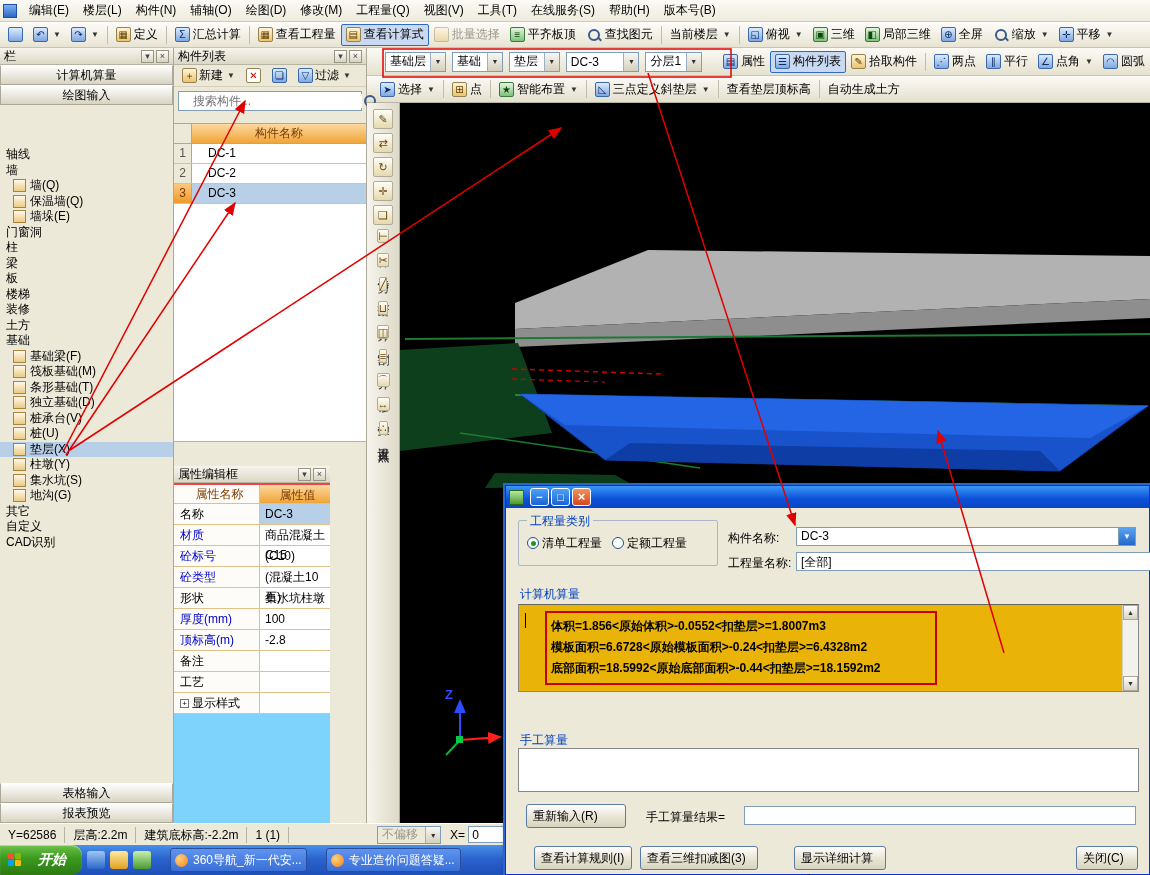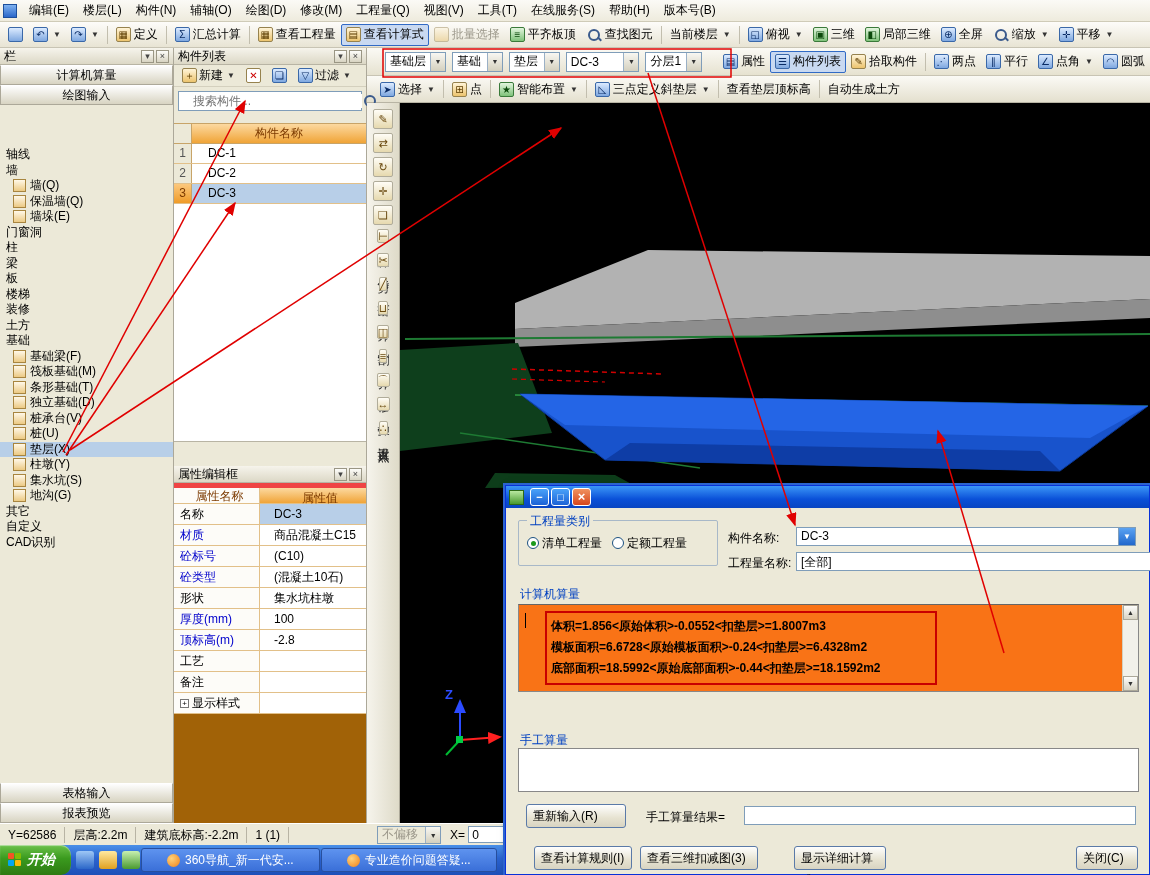--- a/index.html
+++ b/index.html
@@ -52,63 +52,63 @@
 .ohdr{background:linear-gradient(#fcd9a0,#f0a festa)}
 .ohdr{background:linear-gradient(#fcd9a0,#f0a437);color:#7c3a00;font-weight:normal;text-align:center}
 #ctable{margin-top:12px;border-top:1px solid #c8a468}
 .crow{display:flex;height:20px;line-height:19px;border-bottom:1px solid #e2c089;background:#fff}
 .crow .num{width:18px;text-align:center;background:#ece9d8;border-right:1px solid #c8a468;color:#555}
 .crow .nm{flex:1;padding-left:16px}
 .crow.sel{background:#b8cfe8}
 .crow.sel .num{background:linear-gradient(#fcc87e,#ef9b28);color:#7c3a00}
 #cwhite{background:#fff;height:238px;border-bottom:1px solid #b8b4a4}
 
-#prop{position:absolute;left:0;top:418px;width:192px;bottom:0;background:#a16207}
+#prop{position:absolute;left:0;top:418px;width:156px;bottom:0;background:#7dd3fc}
 .prow{display:flex;height:21px;line-height:20px;background:#fff;border-bottom:1px solid #e2c089}
 .prow .pn{width:86px;border-right:1px solid #e2c089;padding-left:6px;background:#fdfcf8;display:flex;align-items:center}
-.prow .pv{flex:1;padding-left:14px}
+.prow .pv{flex:1;padding-left:5px}
 .prow .pn.blue{color:#0000cc}
 .prow .pv.selv{background:#b8cfe8}
 .plus{width:9px;height:9px;border:1px solid #777;font-size:8px;line-height:7px;text-align:center;margin-right:3px;background:#fff}
 
 #sidestrip{position:absolute;left:367px;top:103px;width:33px;height:720px;background:linear-gradient(to right,#f6f4ec,#dedacা)}
 #sidestrip{position:absolute;left:367px;top:103px;width:33px;height:720px;background:linear-gradient(to right,#f6f4ec,#dedac8);border-right:1px solid #aca899;display:flex;flex-direction:column;align-items:center;padding-top:4px;overflow:hidden}
 .vic{width:20px;height:20px;border:1px solid #b0ac9a;background:linear-gradient(#fffdf6,#e6d9ae);border-radius:2px;margin:2px 0;font-size:11px;line-height:18px;text-align:center;color:#6a4a10;flex:none}
 .vlabel{writing-mode:vertical-rl;text-orientation:upright;font-size:12px;letter-spacing:1px;color:#222;margin:1px 0 3px 0}
 
 #canvas{position:absolute;left:400px;top:103px;width:750px;height:720px;background:#000;overflow:hidden}
 
 #statusbar{position:absolute;left:0;top:823px;width:1150px;height:22px;background:#ece9d8;border-top:1px solid #fff;display:flex;align-items:center;white-space:nowrap}
 .sfield{padding:0 8px;border-right:1px solid #b8b4a4;height:16px;line-height:16px}
 #xinput{width:72px;height:17px;border:1px solid #7f9db9;background:#fff;font:12px "Liberation Sans",sans-serif;padding:0 3px}
 
 #taskbar{position:absolute;left:0;top:845px;width:1150px;height:30px;background:linear-gradient(#4a90e8,#2b63cf 45%,#1d4fb8);z-index:10;display:flex;align-items:center}
-#startbtn{height:30px;padding:0 16px 0 8px;background:linear-gradient(#6cc24a,#3a9a1e 45%,#2d7a12);border-radius:0 10px 10px 0;color:#fff;font-weight:bold;font-style:italic;font-size:14px;display:flex;align-items:center;gap:5px;box-shadow:inset 0 1px 1px rgba(255,255,255,.5)}
+#startbtn{height:30px;padding:0 16px 0 8px;background:linear-gradient(#6cc24a,#3a9a1e 45%,#2d7a12);border-radius:0 10px 10px 0;color:#fff;font-weight:bold;font-style:italic;font-size:14px;display:flex;align-items:center;gap:16px;box-shadow:inset 0 1px 1px rgba(255,255,255,.5)}
 .flag{width:14px;height:14px;display:grid;grid-template-columns:6px 6px;grid-template-rows:6px 6px;gap:1px}
 .flag i{border-radius:1px}
 .ql{width:18px;height:18px;border-radius:3px;margin-left:5px}
-.task{height:24px;margin-left:1px;padding:0 25px;min-width:135px;background:linear-gradient(#5e93ef,#3a6fd8);border:1px solid #274f9e;border-radius:3px;color:#fff;display:flex;align-items:center;gap:5px;font-size:12px;white-space:nowrap;overflow:hidden}
+.task{height:24px;margin-left:19px;padding:0 4px;min-width:135px;background:linear-gradient(#5e93ef,#3a6fd8);border:1px solid #274f9e;border-radius:3px;color:#fff;display:flex;align-items:center;gap:5px;font-size:12px;white-space:nowrap;overflow:hidden}
 .odot{width:13px;height:13px;border-radius:50%;background:radial-gradient(circle at 35% 35%,#ffd27a,#f08018);flex:none}
 
 #dialog{position:absolute;left:505px;top:485px;width:645px;height:390px;background:#ece9d8;border:1px solid #0831d9;outline:2px solid #2b63cf;box-shadow:3px 3px 8px rgba(0,0,0,.55);z-index:50}
 #dlgtitle{height:22px;background:linear-gradient(#3b96f7,#0a50d8 60%,#0845c2);display:flex;align-items:center;padding:0 3px;color:#fff;font-weight:bold}
 #dlgtitle .dic{width:15px;height:15px;background:linear-gradient(#b8e8a0,#4a9a30);border:1px solid #2d6a18;margin-right:4px}
 .cap{flex:1;white-space:nowrap;overflow:hidden}
 .wbtn{width:19px;height:18px;margin-left:2px;border:1px solid #fff;border-radius:3px;background:linear-gradient(#4aa2f9,#1c62d6);color:#fff;font-size:11px;line-height:16px;text-align:center}
 .wbtn.close{background:linear-gradient(#f0925f,#d6461c);font-size:13px}
 .gbox{position:absolute;left:12px;top:34px;width:200px;height:46px;border:1px solid #a8b8c8;border-radius:2px}
 .glegend{position:absolute;left:8px;top:-8px;background:#ece9d8;padding:0 3px;color:#0040c0}
 .radio{width:12px;height:12px;border-radius:50%;border:1px solid #1c5180;background:#fff;display:inline-block;position:relative;margin-right:3px;vertical-align:-2px;flex:none}
 .radio.on::after{content:"";position:absolute;left:3px;top:3px;width:5px;height:5px;border-radius:50%;background:#1c9a1c}
 .dlbl{position:absolute;color:#000}
 .blbl{position:absolute;color:#0040c0}
 .dcombo{position:absolute;height:19px;display:flex;background:#fff;border:1px solid #7f9db9}
 .dcombo .cval{flex:1;padding:1px 4px;overflow:hidden;white-space:nowrap}
 .dcombo .carr2{width:17px;background:linear-gradient(#5aa2f2,#2268cc);color:#fff;text-align:center;font-size:8px;line-height:17px;border-left:1px solid #7f9db9}
-#calcbox{position:absolute;left:12px;top:118px;width:621px;height:88px;background:#f97316;border:1px solid #888;border-top-color:#666;overflow:hidden}
+#calcbox{position:absolute;left:12px;top:118px;width:621px;height:88px;background:#eab308;border:1px solid #888;border-top-color:#666;overflow:hidden}
 #redbox{position:absolute;left:26px;top:6px;width:392px;height:74px;border:2px solid #c80000;padding:3px 4px;font-weight:bold;font-size:12px;line-height:21px;white-space:nowrap}
 .caret{position:absolute;left:6px;top:8px;width:1px;height:15px;background:#000}
 .sbar{position:absolute;right:0;top:0;bottom:0;width:16px;background:#f2f1ea;border-left:1px solid #d4d0be;display:flex;flex-direction:column;justify-content:space-between}
 .sbtn{height:15px;background:linear-gradient(#fdfdfb,#d8d4c4);border:1px solid #aca899;font-size:7px;text-align:center;line-height:13px;color:#333}
 #manualbox{position:absolute;left:12px;top:262px;width:621px;height:44px;background:#fff;border:1px solid #888}
 .dbtn{position:absolute;height:24px;background:linear-gradient(#fefefe,#e6e2d0 60%,#d8d4c2);border:1px solid #5a7aa8;border-radius:3px;font:12px "Liberation Sans",sans-serif;text-align:left;line-height:22px;padding:0 6px}
 #resinput{position:absolute;left:238px;top:320px;width:392px;height:19px;background:#fff;border:1px solid #7f9db9}
 
 #scene{position:absolute;left:0;top:0}
 #annots{position:absolute;left:0;top:0;z-index:200;pointer-events:none}
@@ -454,21 +454,21 @@
   </div>
   <div id="cwhite"></div>
 
   <div id="prop">
     <div class="ptitle">
       <span>属性编辑框</span>
         <span class="sp"></span>
       <span class="tico">▾</span>
       <span class="tico">×</span>
     </div>
-    <div class="prow" style="border-top:5px solid #ef4444">
+    <div class="prow" style="border-top:2px solid #ef4444">
       <div class="pn ohdr" style="justify-content:center">属性名称</div>
       <div class="pv ohdr">属性值</div>
     </div>
     <div class="prow">
         <div class="pn">名称</div>
         <div class="pv selv">DC-3</div>
       </div>
     <div class="prow">
         <div class="pn blue">材质</div>
         <div class="pv">商品混凝土C15</div>
@@ -487,25 +487,25 @@
       </div>
     <div class="prow">
         <div class="pn blue">厚度(mm)</div>
         <div class="pv">100</div>
       </div>
     <div class="prow">
         <div class="pn blue">顶标高(m)</div>
         <div class="pv">-2.8</div>
       </div>
     <div class="prow">
+        <div class="pn">备注</div>
+        <div class="pv"></div>
+      </div>
+    <div class="prow">
         <div class="pn">工艺</div>
-        <div class="pv"></div>
-      </div>
-    <div class="prow">
-        <div class="pn">备注</div>
         <div class="pv"></div>
       </div>
     <div class="prow">
         <div class="pn">
           <i class="plus">+</i>
           <span>显示样式</span>
         </div>
         <div class="pv"></div>
       </div>
   </div>

